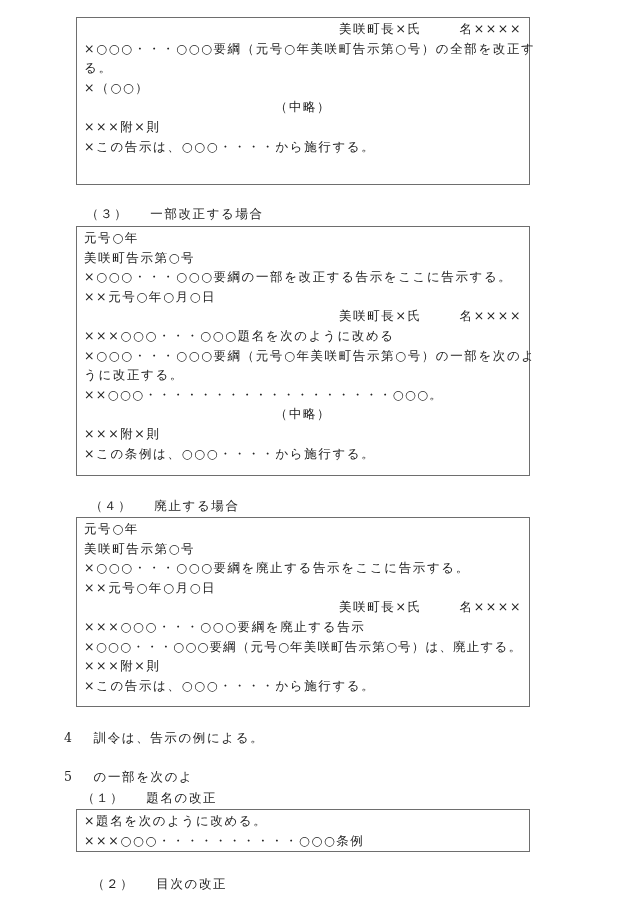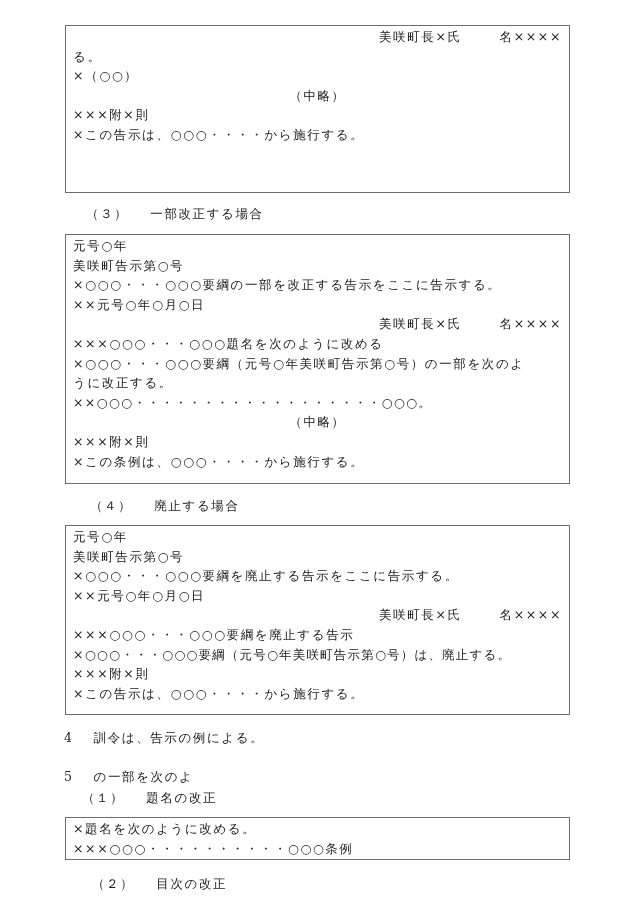--- a/index.html
+++ b/index.html
@@ -11,27 +11,26 @@
       width: 630px;
       height: 915px;
       position: relative;
       overflow: hidden;
       font-family: "DejaVu Serif", "Liberation Serif", serif;
       color: #222222;
       font-size: 12.5px;
     }
     .box {
       position: absolute;
-      left: 65px;
-      width: 505px;
+      left: 76px;
+      width: 454px;
       border: 1.5px solid #6e6e6e;
       box-sizing: border-box;
       padding: 1px 7px 1px 7px;
       background: #ffffff;
-      margin-top: 8px;
     }
     .line {
       height: 19.6px;
       line-height: 19.6px;
       white-space: nowrap;
       letter-spacing: 1.6px;
     }
     .line.right {
       text-align: right;
       letter-spacing: 1.6px;
@@ -55,20 +54,21 @@
     .heading .gap {
       display: inline-block;
       width: 22px;
     }
   </style>
 </head>
 <body>
 
 <div class="box" style="top:17px; height:168px;">
   <div class="line right"><span>美咲町長×氏</span><span class="sig-gap"></span><span>名××××</span></div>
+  <div class="line">×○○○・・・○○○要綱（元号○年美咲町告示第○号）の全部を改正す</div>
   <div class="line">る。</div>
   <div class="line">×（○○）</div>
   <div class="line center">（中略）</div>
   <div class="line">×××附×則</div>
   <div class="line">×この告示は、○○○・・・・から施行する。</div>
 </div>
 
 <div class="heading" style="top:205px; left:86px;">
   <span class="num">（３）</span><span class="gap"></span><span>一部改正する場合</span>
 </div>

